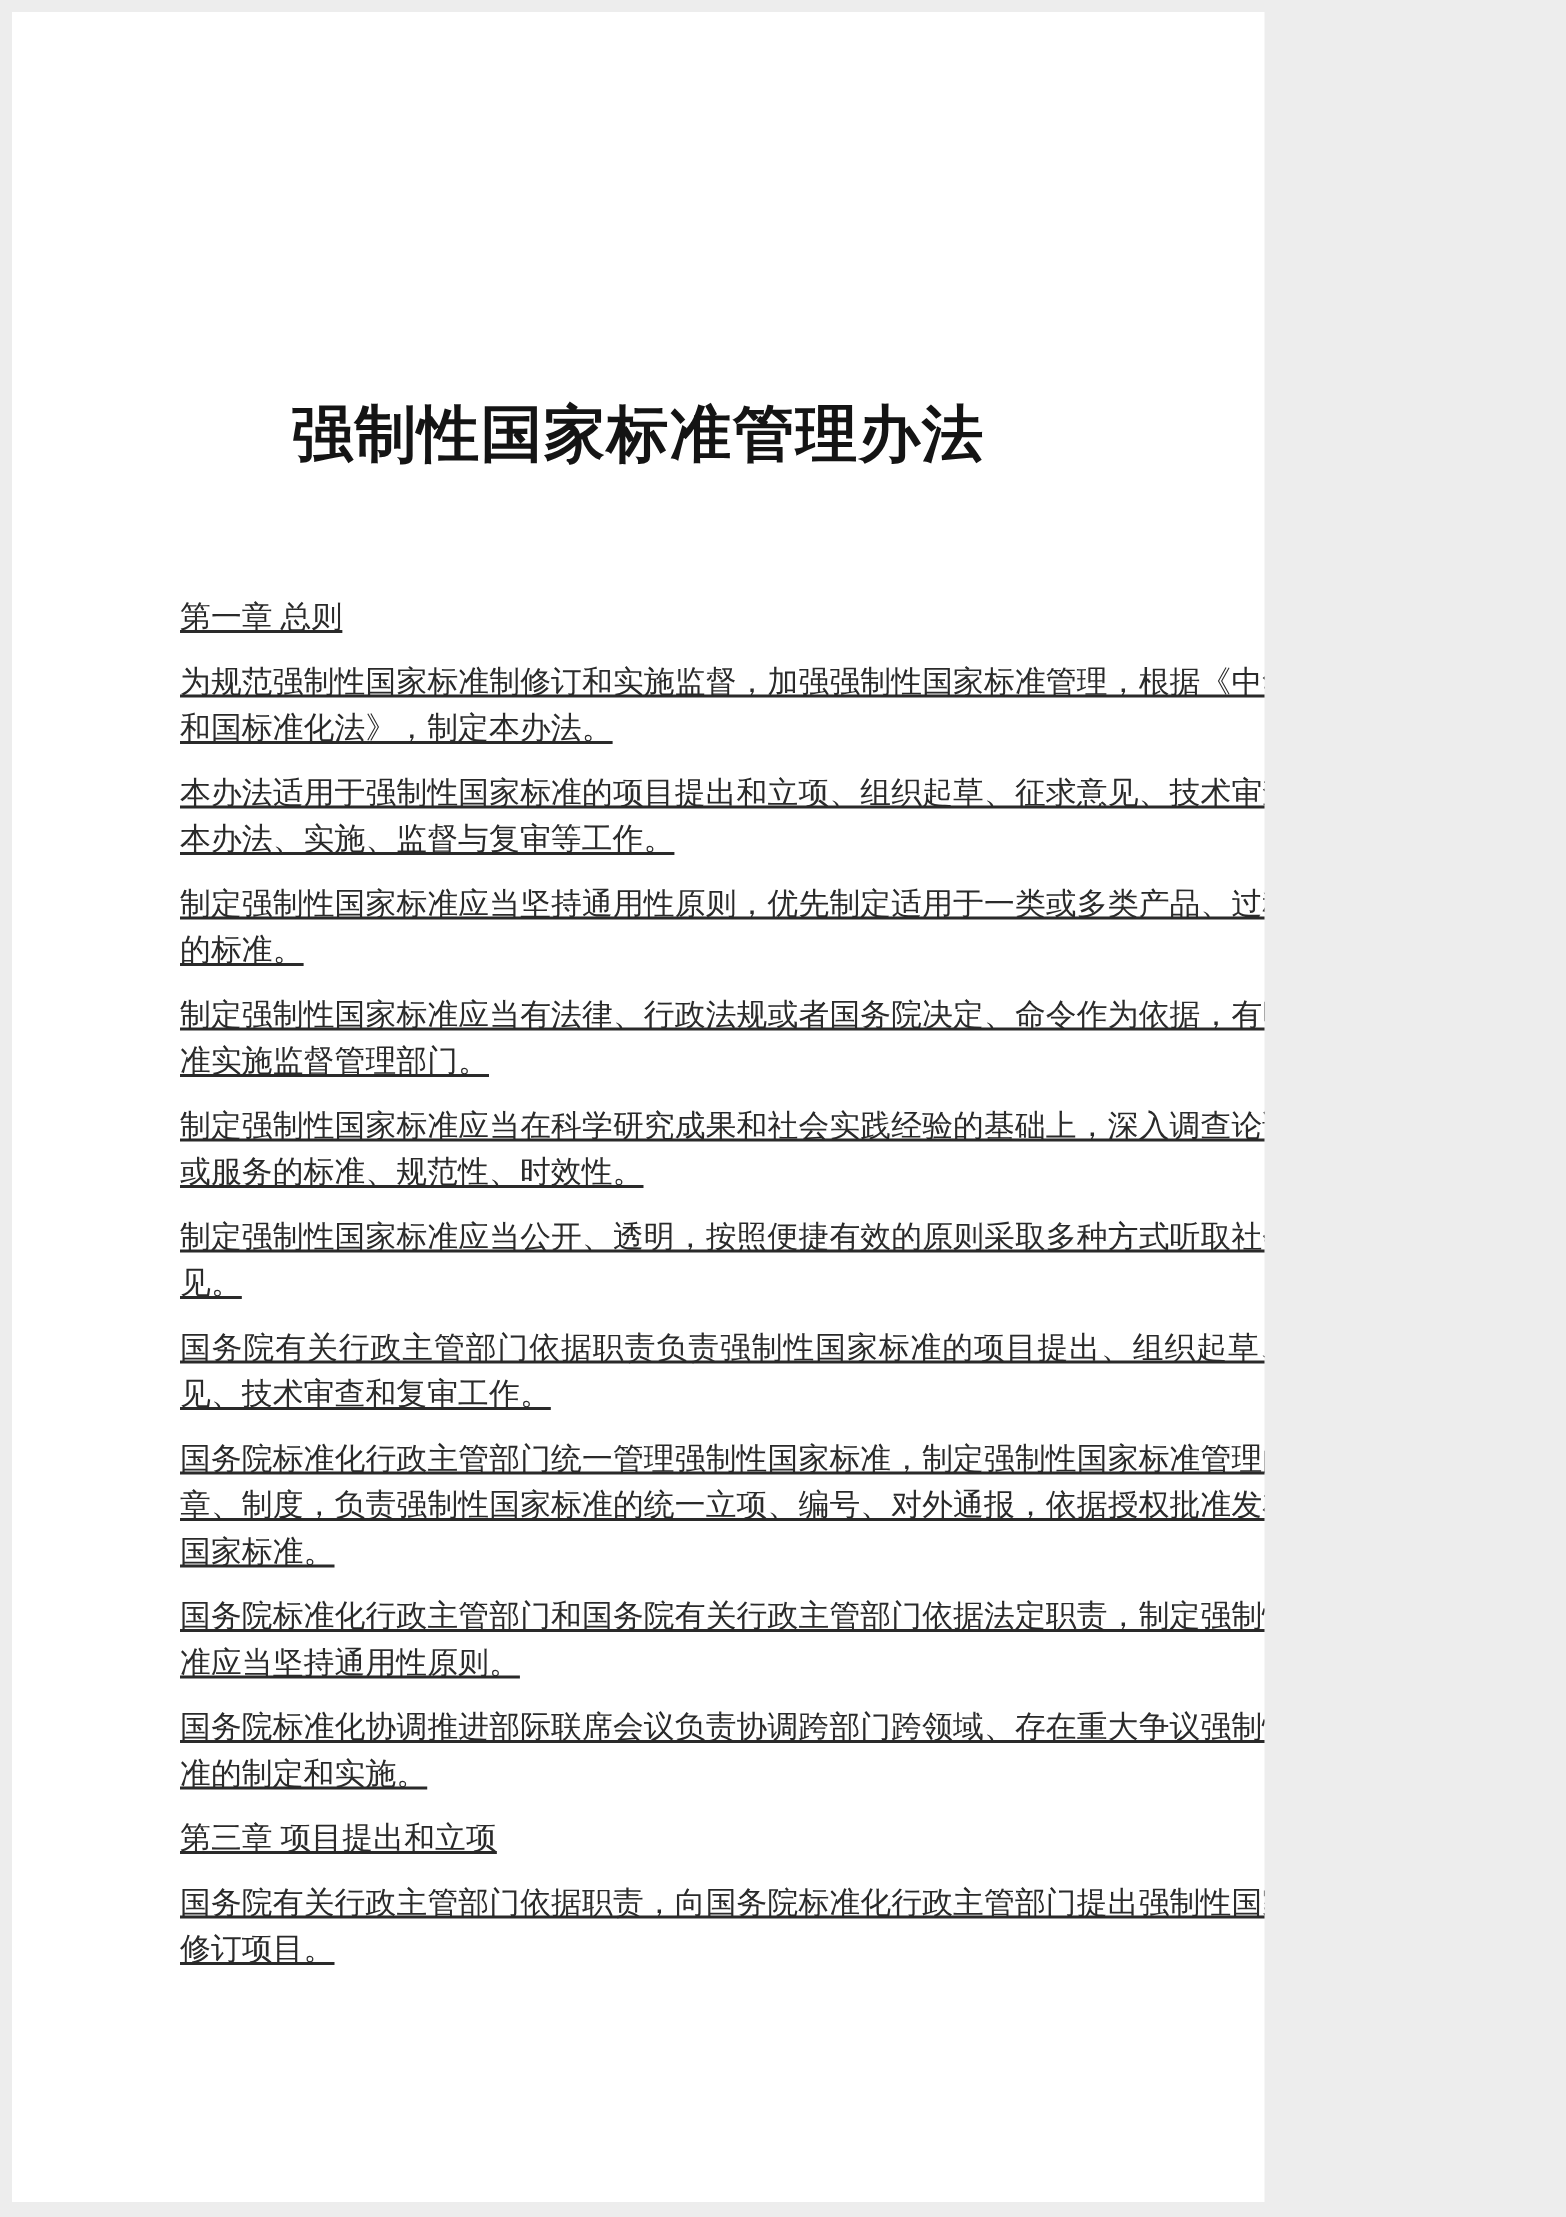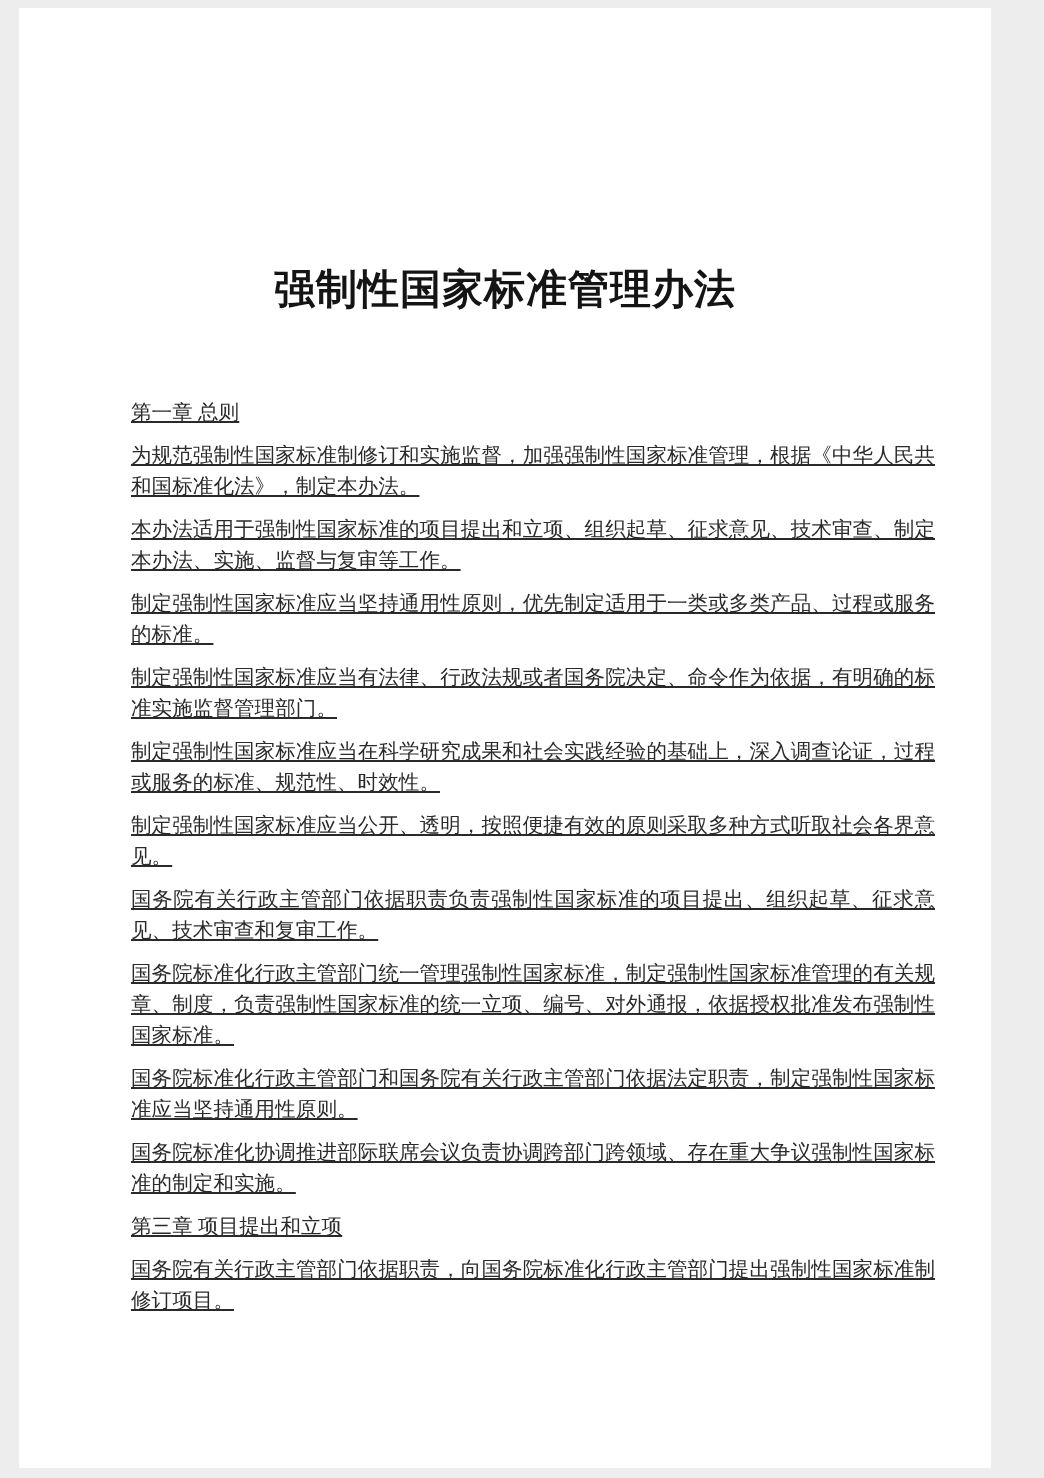--- a/index.html
+++ b/index.html
@@ -19,26 +19,25 @@
     position: relative;
     width: 1044px;
     height: 1478px;
     background: #ededed;
     box-sizing: border-box;
     padding: 8px 8px 10px 8px;
   }
 
   .page-sheet {
     position: relative;
-    width: 972px;
+    width: 835px;
     height: 1460px;
     background: #ffffff;
     box-sizing: border-box;
     overflow: hidden;
-    margin-left: 11px;
   }
 
   .doc-title {
     margin: 0;
     padding: 0;
     position: absolute;
     left: 0;
     right: 0;
     top: 255px;
     text-align: center;

